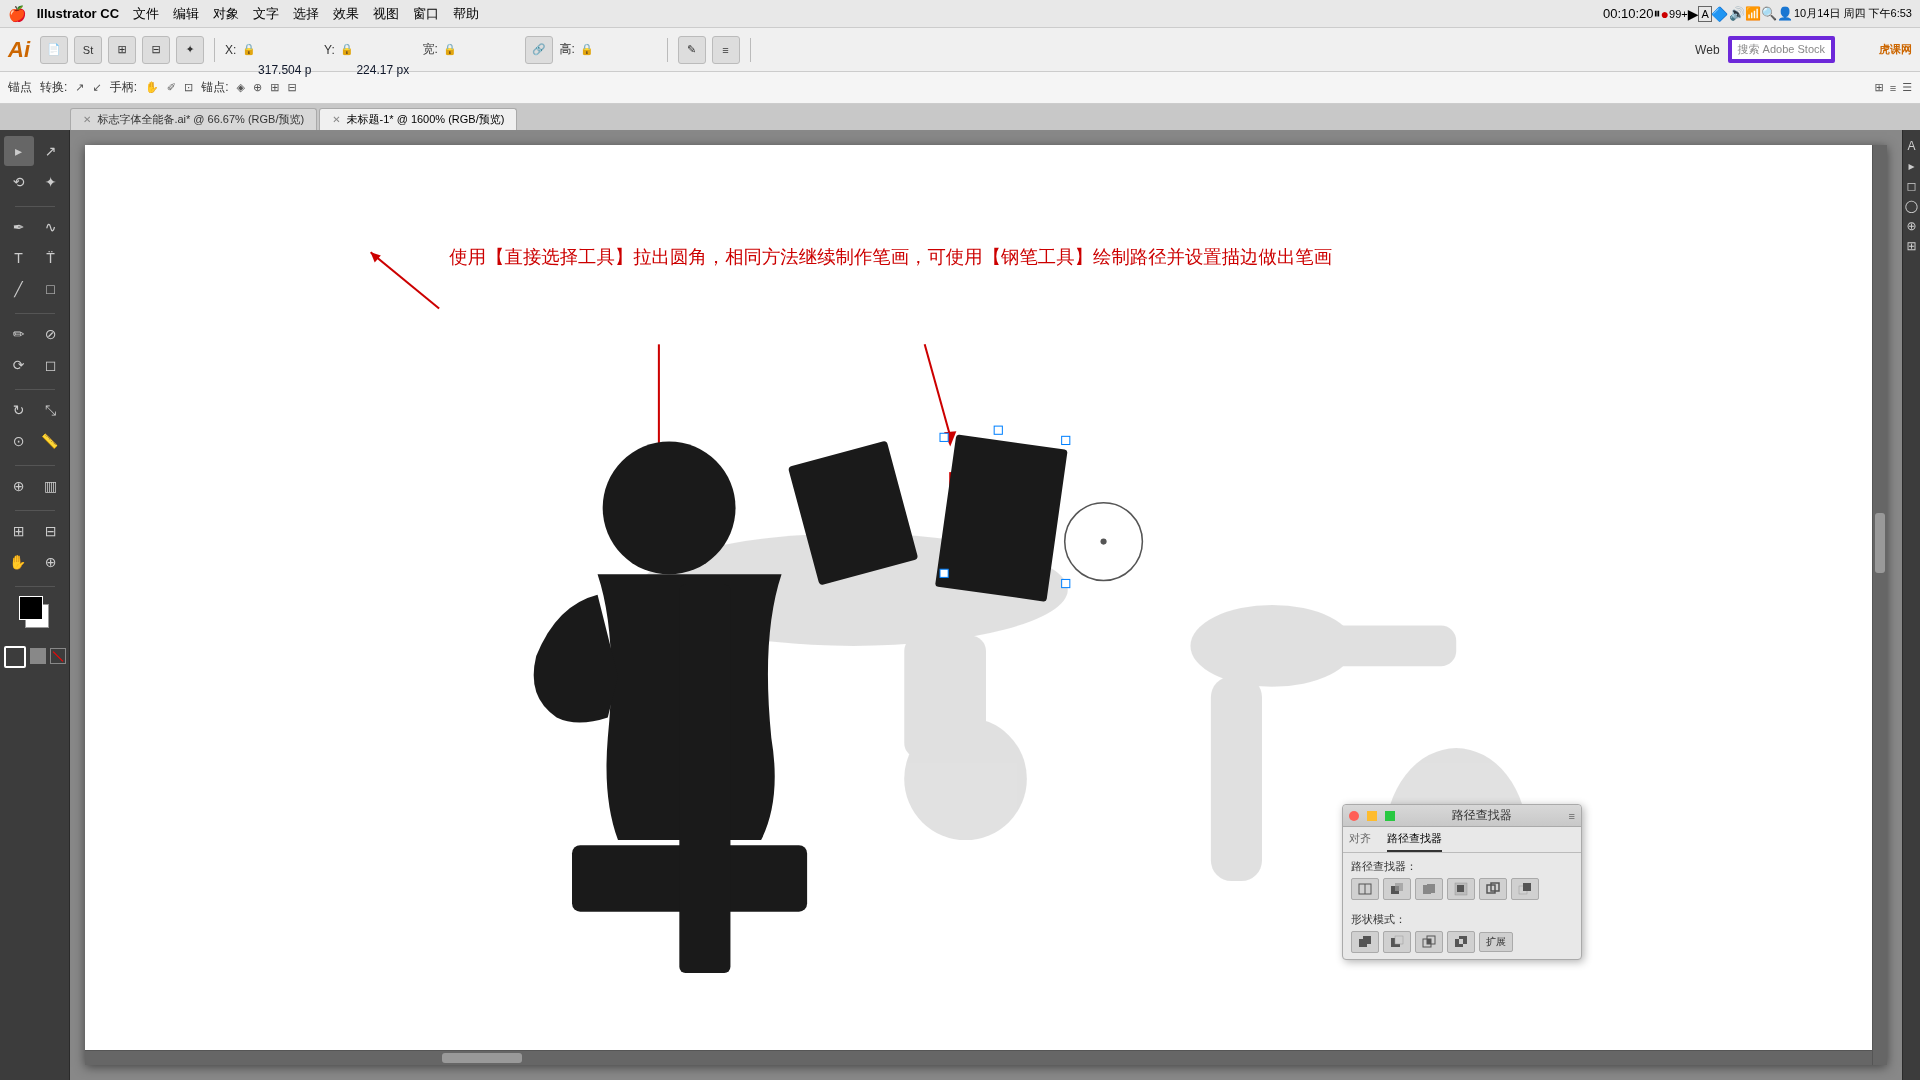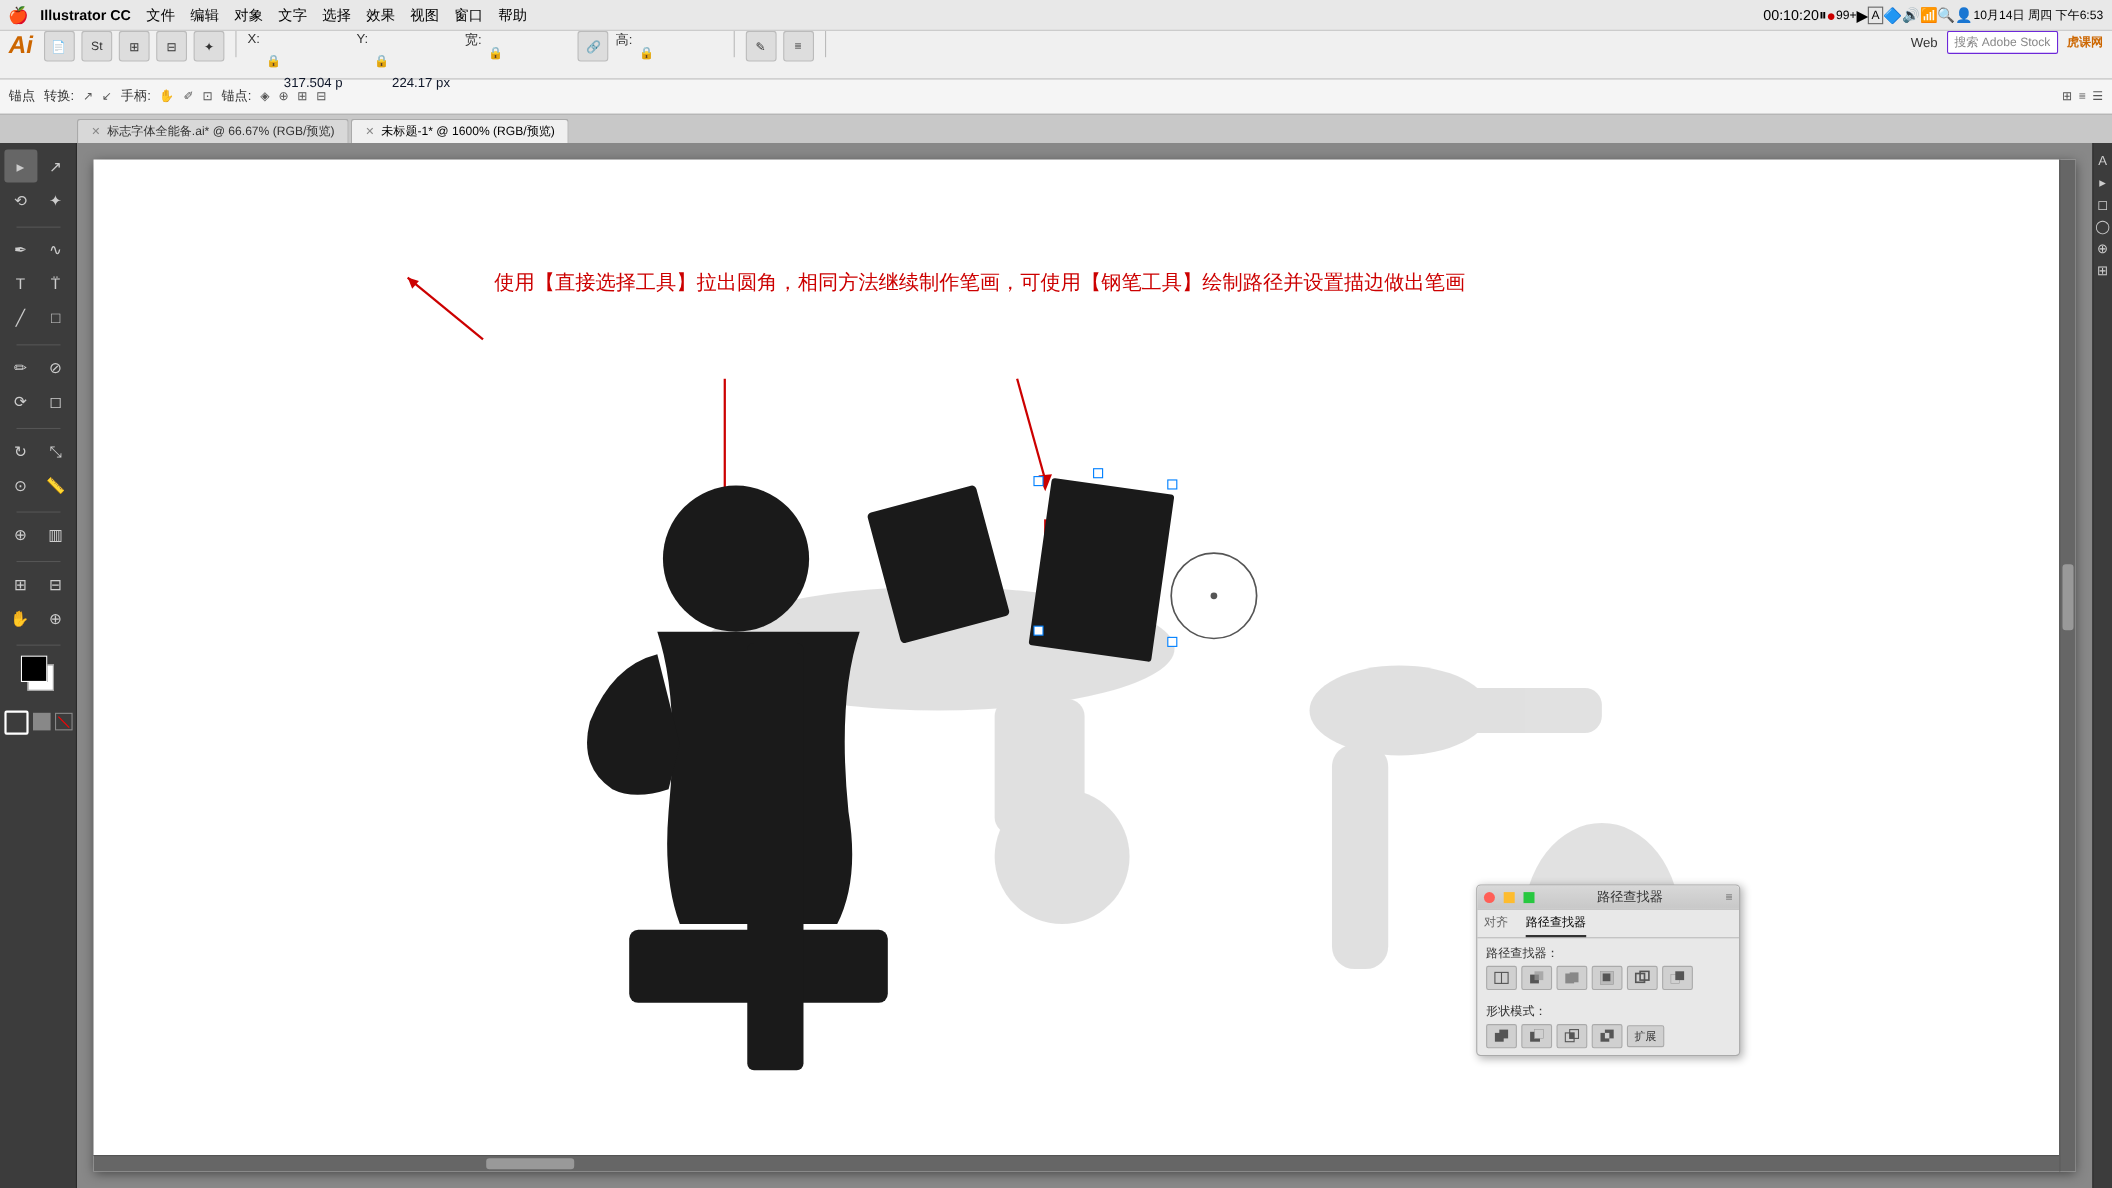--- a/index.html
+++ b/index.html
@@ -13,21 +13,21 @@
     }
     .menubar-apple { font-size: 15px; margin-right: 10px; }
     .menubar-app { font-weight: bold; font-size: 13px; margin-right: 14px; color: #000; }
     .menubar-item { font-size: 13px; margin-right: 14px; color: #000; cursor: pointer; }
     .menubar-right { margin-left: auto; display: flex; align-items: center; font-size: 12px; color: #000; }
     .menubar-time { font-size: 13px; font-weight: 500; }
 
     
     #toolbar {
       width: 100%; height: 44px; background: #f0f0f0;
-      display: flex; align-items: flex-start; padding: 0 8px; gap: 6px;
+      display: flex; align-items: center; padding: 0 8px; gap: 6px;
       border-bottom: 1px solid #ccc;
     }
     .toolbar-ai { font-size: 22px; font-weight: bold; color: #cc6600; font-style: italic; margin-right: 4px; }
     .toolbar-btn {
       height: 28px; min-width: 28px; background: #ddd; border: 1px solid #bbb;
       border-radius: 3px; display: flex; align-items: center; justify-content: center;
       font-size: 11px; cursor: pointer; padding: 0 4px; color: #333;
     }
     .toolbar-btn.icon-only { width: 28px; }
     .toolbar-separator { width: 1px; height: 24px; background: #bbb; margin: 0 4px; }
@@ -201,22 +201,22 @@
   <div style="display:flex;align-items:center;gap:2px;">
     <span style="font-size:11px; color:#666;">🔒</span>
     <span class="toolbar-value"></span>
   </div>
   <div class="toolbar-separator"></div>
   <div class="toolbar-btn icon-only">✎</div>
   <div class="toolbar-btn icon-only">≡</div>
   <div class="toolbar-separator"></div>
   <div style="margin-left:auto; display:flex; align-items:center; gap:8px;">
     <span style="font-size:12px; color:#333;">Web</span>
-    <span style="font-size:11px; color:#888; background:#fff; border:1px solid #6d28d9; padding:2px 6px; border-radius:2px;">搜索 Adobe Stock</span>
-    <span style="font-size:11px; color:#cc6600; font-weight:bold;">虎课网</span>
+    <span style="font-size:11px; color:#888; background:#fff; border:4px solid #6d28d9; padding:2px 6px; border-radius:2px;">搜索 Adobe Stock</span>
+    <span style="font-size:11px; color:#cc6600; font-weight:bold;margin-left:36px;">虎课网</span>
   </div>
 </div>
 
 <div id="secondary-toolbar">
   <span class="sec-label">锚点</span>
   <span class="sec-label">转换:</span>
   <div class="sec-btn">↗</div>
   <div class="sec-btn">↙</div>
   <span class="sec-label">手柄:</span>
   <div class="sec-btn">✋</div>

